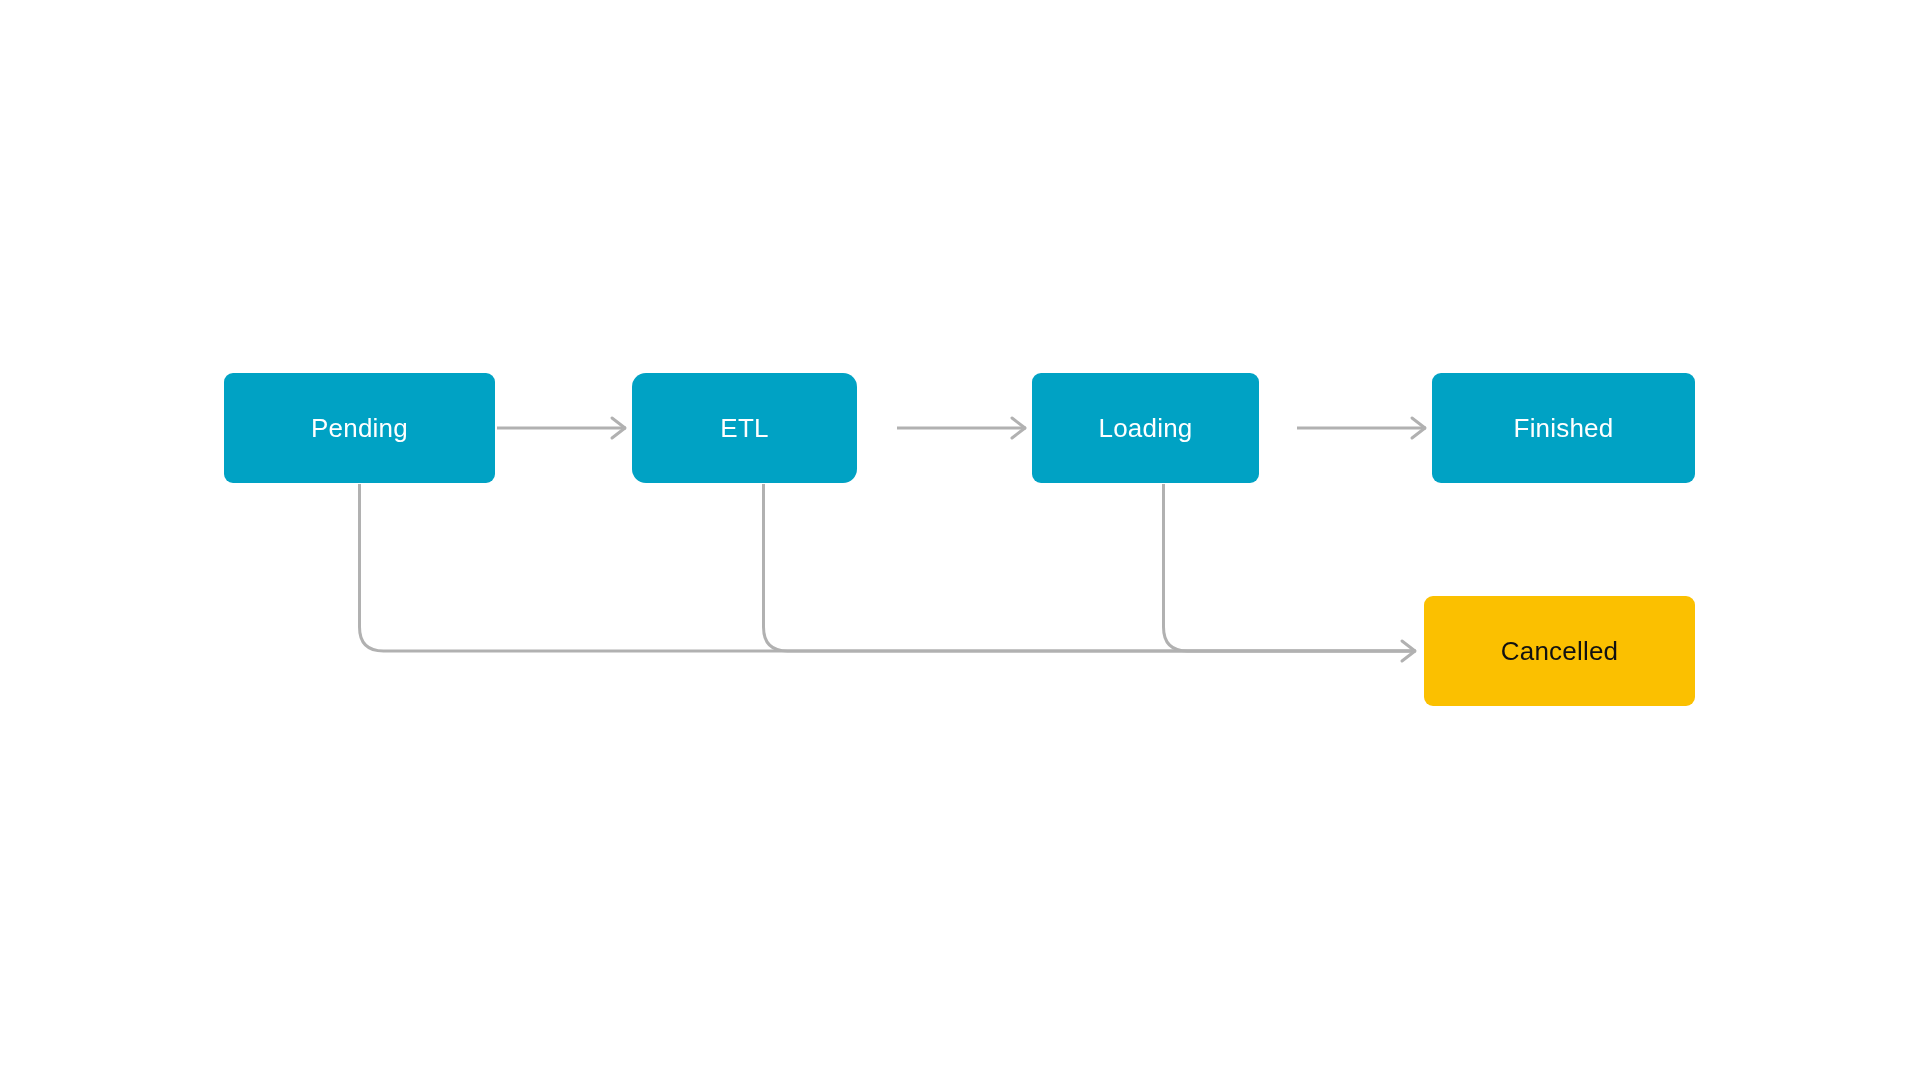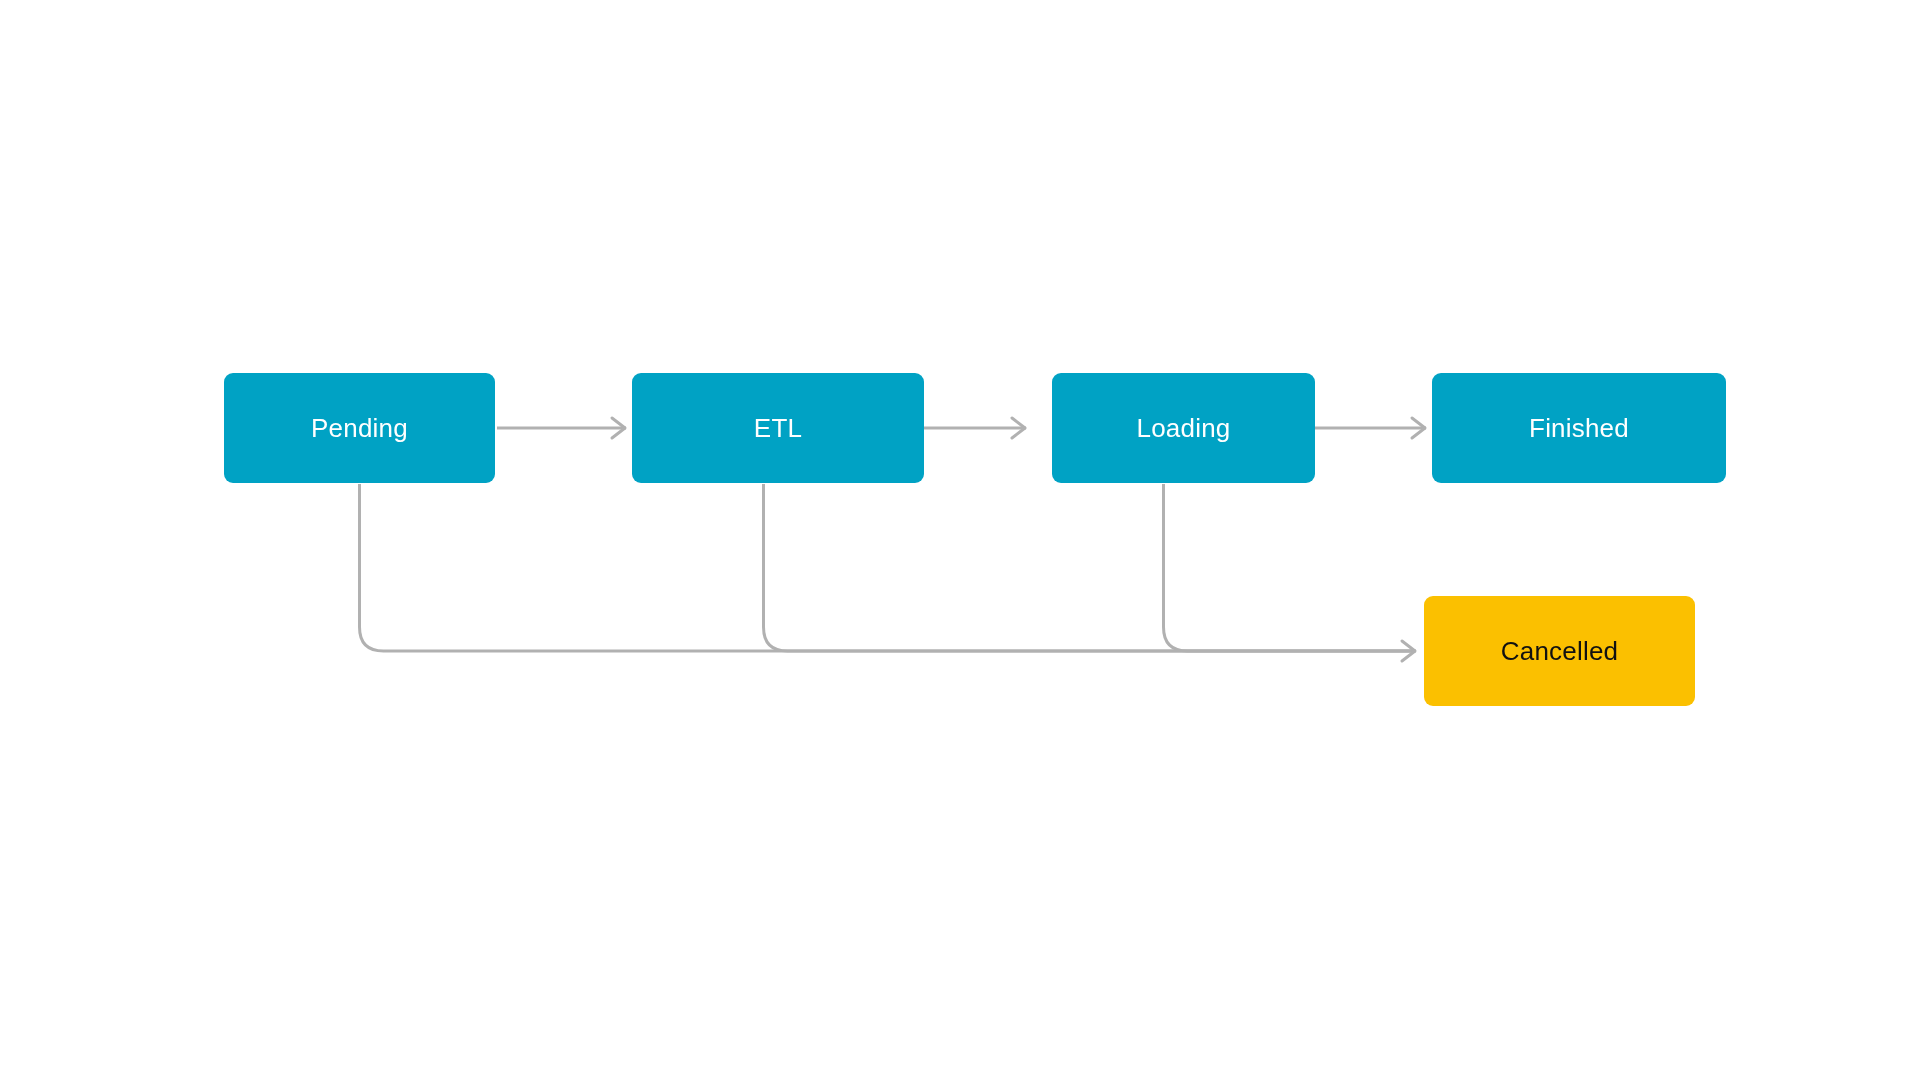--- a/index.html
+++ b/index.html
@@ -36,23 +36,23 @@
     border-radius: 9px;
     display: flex;
     align-items: center;
     justify-content: center;
     font-size: 26px;
     letter-spacing: 0.2px;
     cursor: default;
     box-sizing: border-box;
   }
   .node-pending   { left: 224px;  top: 373px; width: 271px; }
-  .node-etl       { left: 632px;  top: 373px; width: 292px; }
-  .node-loading   { left: 1032px; top: 373px; width: 263px; margin-left: 20px; }
-  .node-finished  { left: 1432px; top: 373px; width: 294px; }
+  .node-etl       { left: 632px;  top: 373px; width: 225px; border-radius: 14px; }
+  .node-loading   { left: 1032px; top: 373px; width: 227px; }
+  .node-finished  { left: 1432px; top: 373px; width: 263px; }
   .node-cancelled { left: 1424px; top: 596px; width: 271px; }
 </style>
 </head>
 <body>
 
 <div class="canvas">
 
   <svg class="edges" viewBox="0 0 1920 1080">
     <defs>
       <marker id="arrow" markerUnits="userSpaceOnUse" markerWidth="22" markerHeight="26" viewBox="0 0 22 26" refX="19" refY="13" orient="auto">

